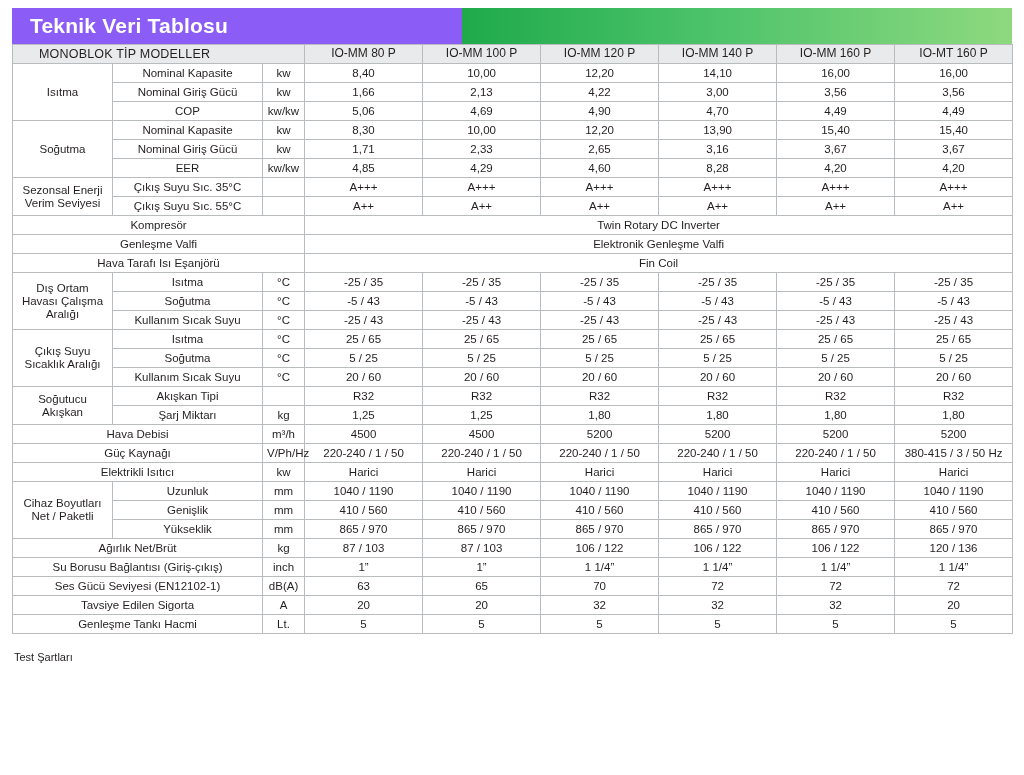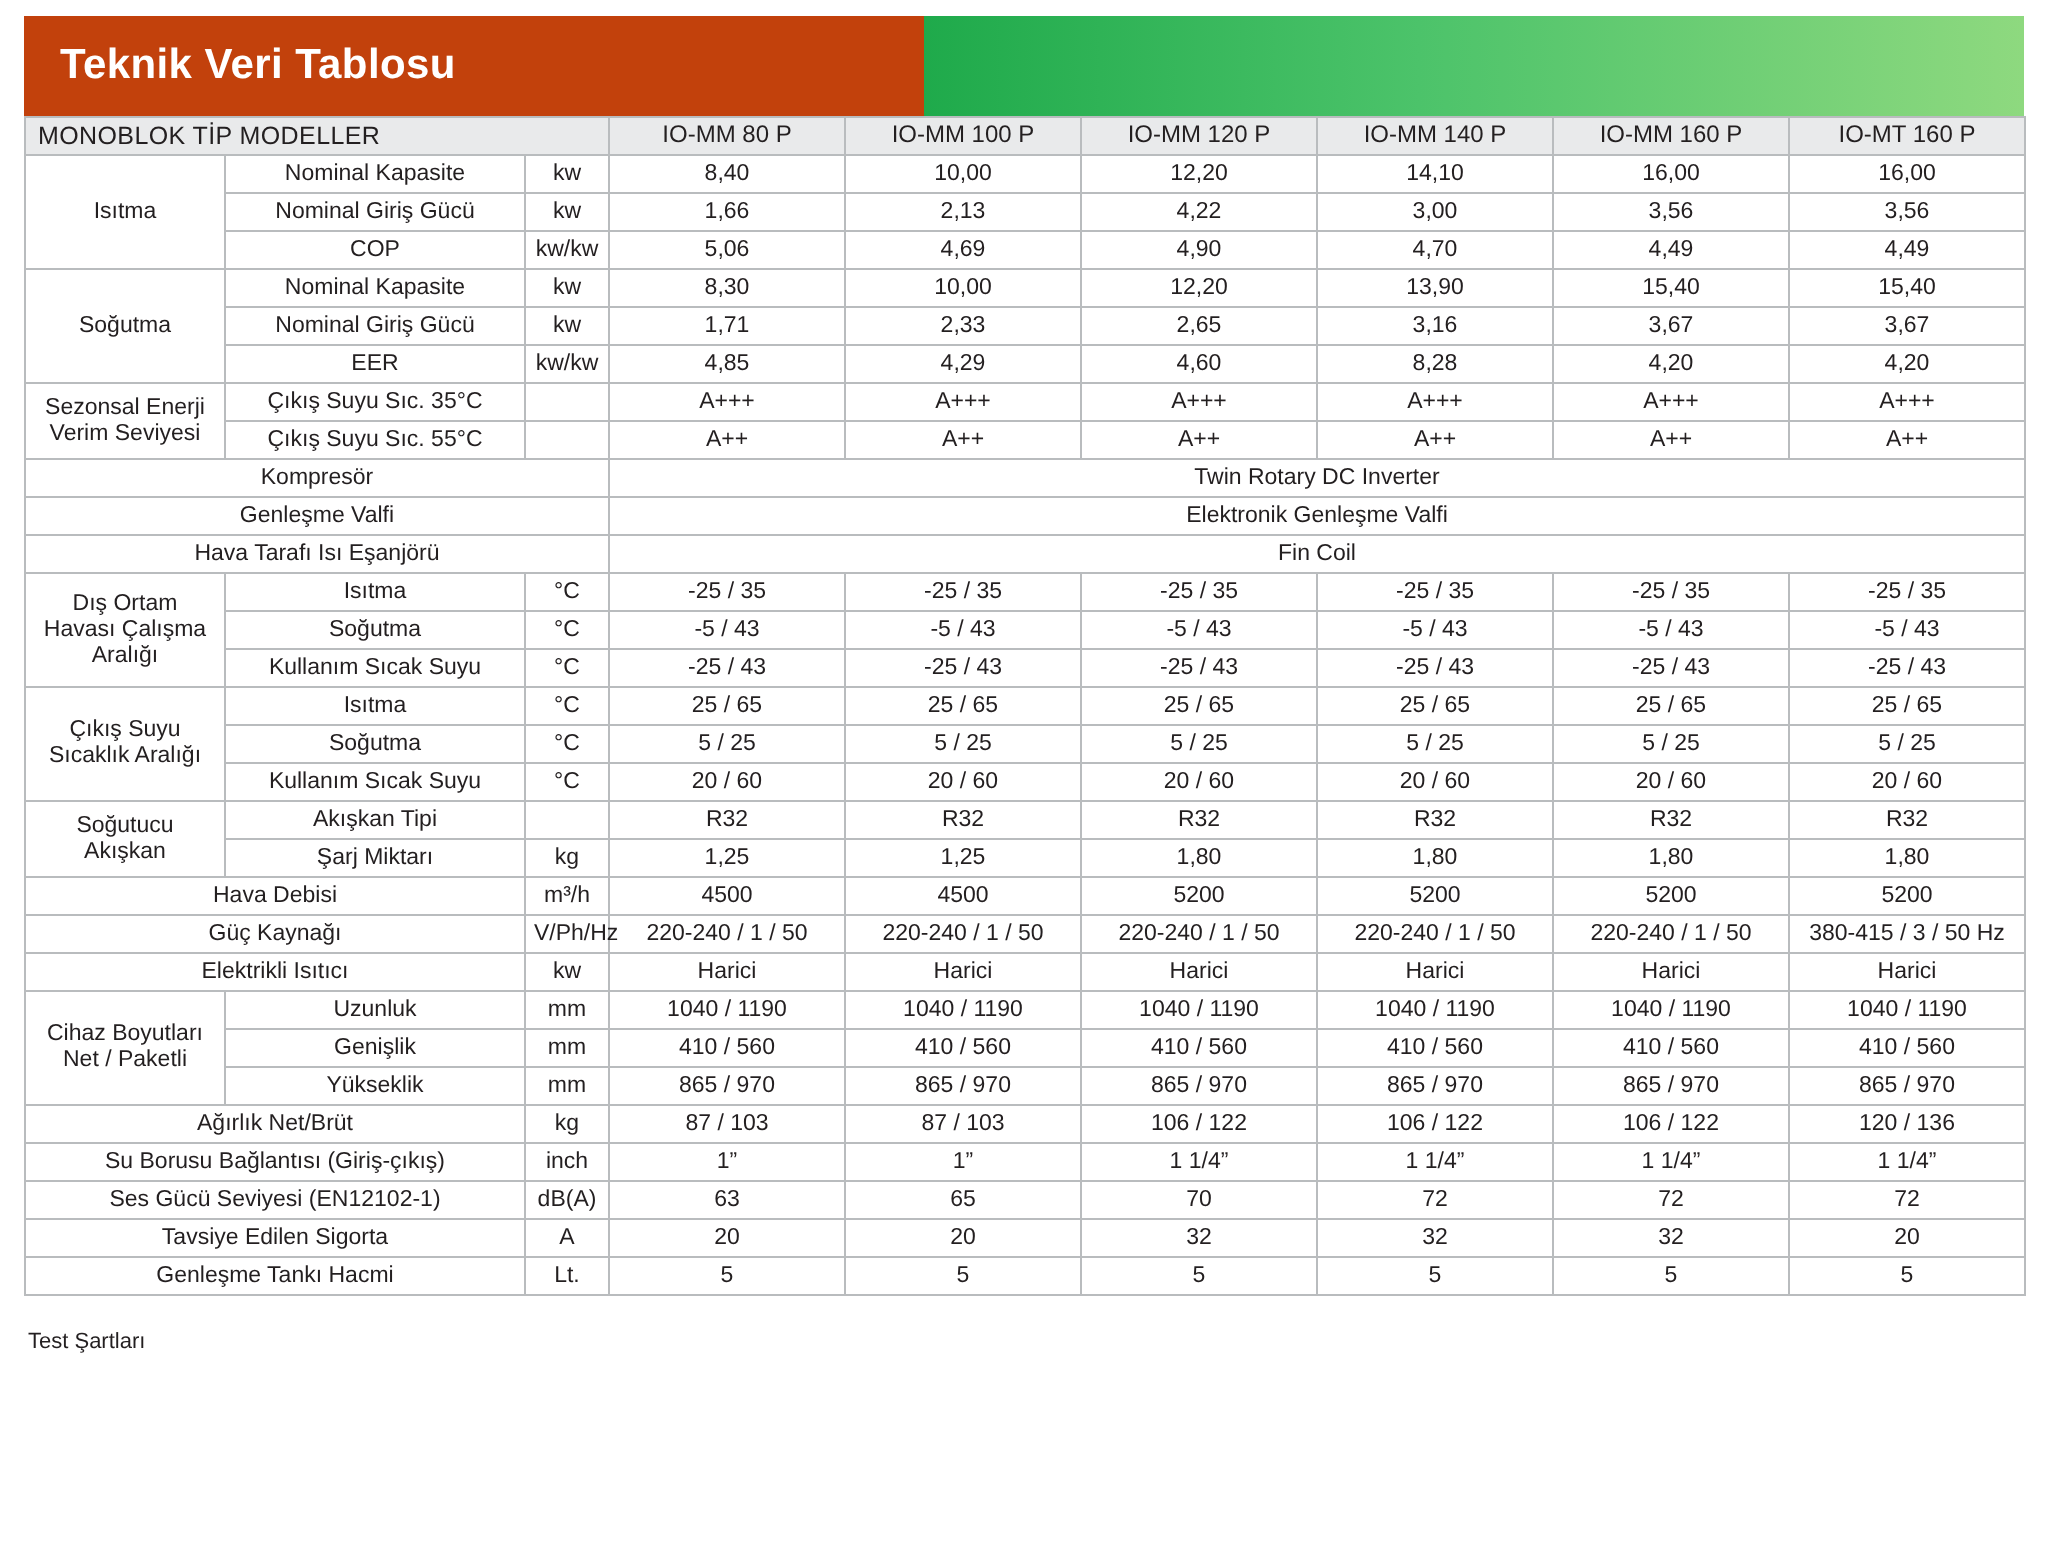--- a/index.html
+++ b/index.html
@@ -12,22 +12,22 @@
   .sheet {
     position: relative;
     width: 1024px;
     height: 775px;
     background: #ffffff;
     padding: 8px 12px 0 12px;
   }
   
   .title-bar {
     position: relative;
-    height: 50px;
-    background: #c2410c;
+    height: 36px;
+    background: #8b5cf6;
     display: flex;
     align-items: center;
     overflow: hidden;
   }
   .title-bar .grad {
     position: absolute;
     top: 0; right: 0; bottom: 0;
     width: 55%;
     background: linear-gradient(to right, #1faa4b 0%, #4cc36a 45%, #8ed97f 100%);
   }
@@ -59,21 +59,21 @@
   }
   .hdr td, .hdr th {
     background: #e9eaeb;
     font-weight: bold;
     font-size: 12px;
     color: #231f20;
     height: 22px;
   }
   .hdr .hdr-left {
     text-align: left;
-    padding-left: 6px;
+    padding-left: 26px;
     font-size: 12.5px;
     letter-spacing: .2px;
   }
   td.lbl {
     text-align: left;
     padding-left: 10px;
   }
   td.lbl2 {
     text-align: left;
     padding-left: 8px;

